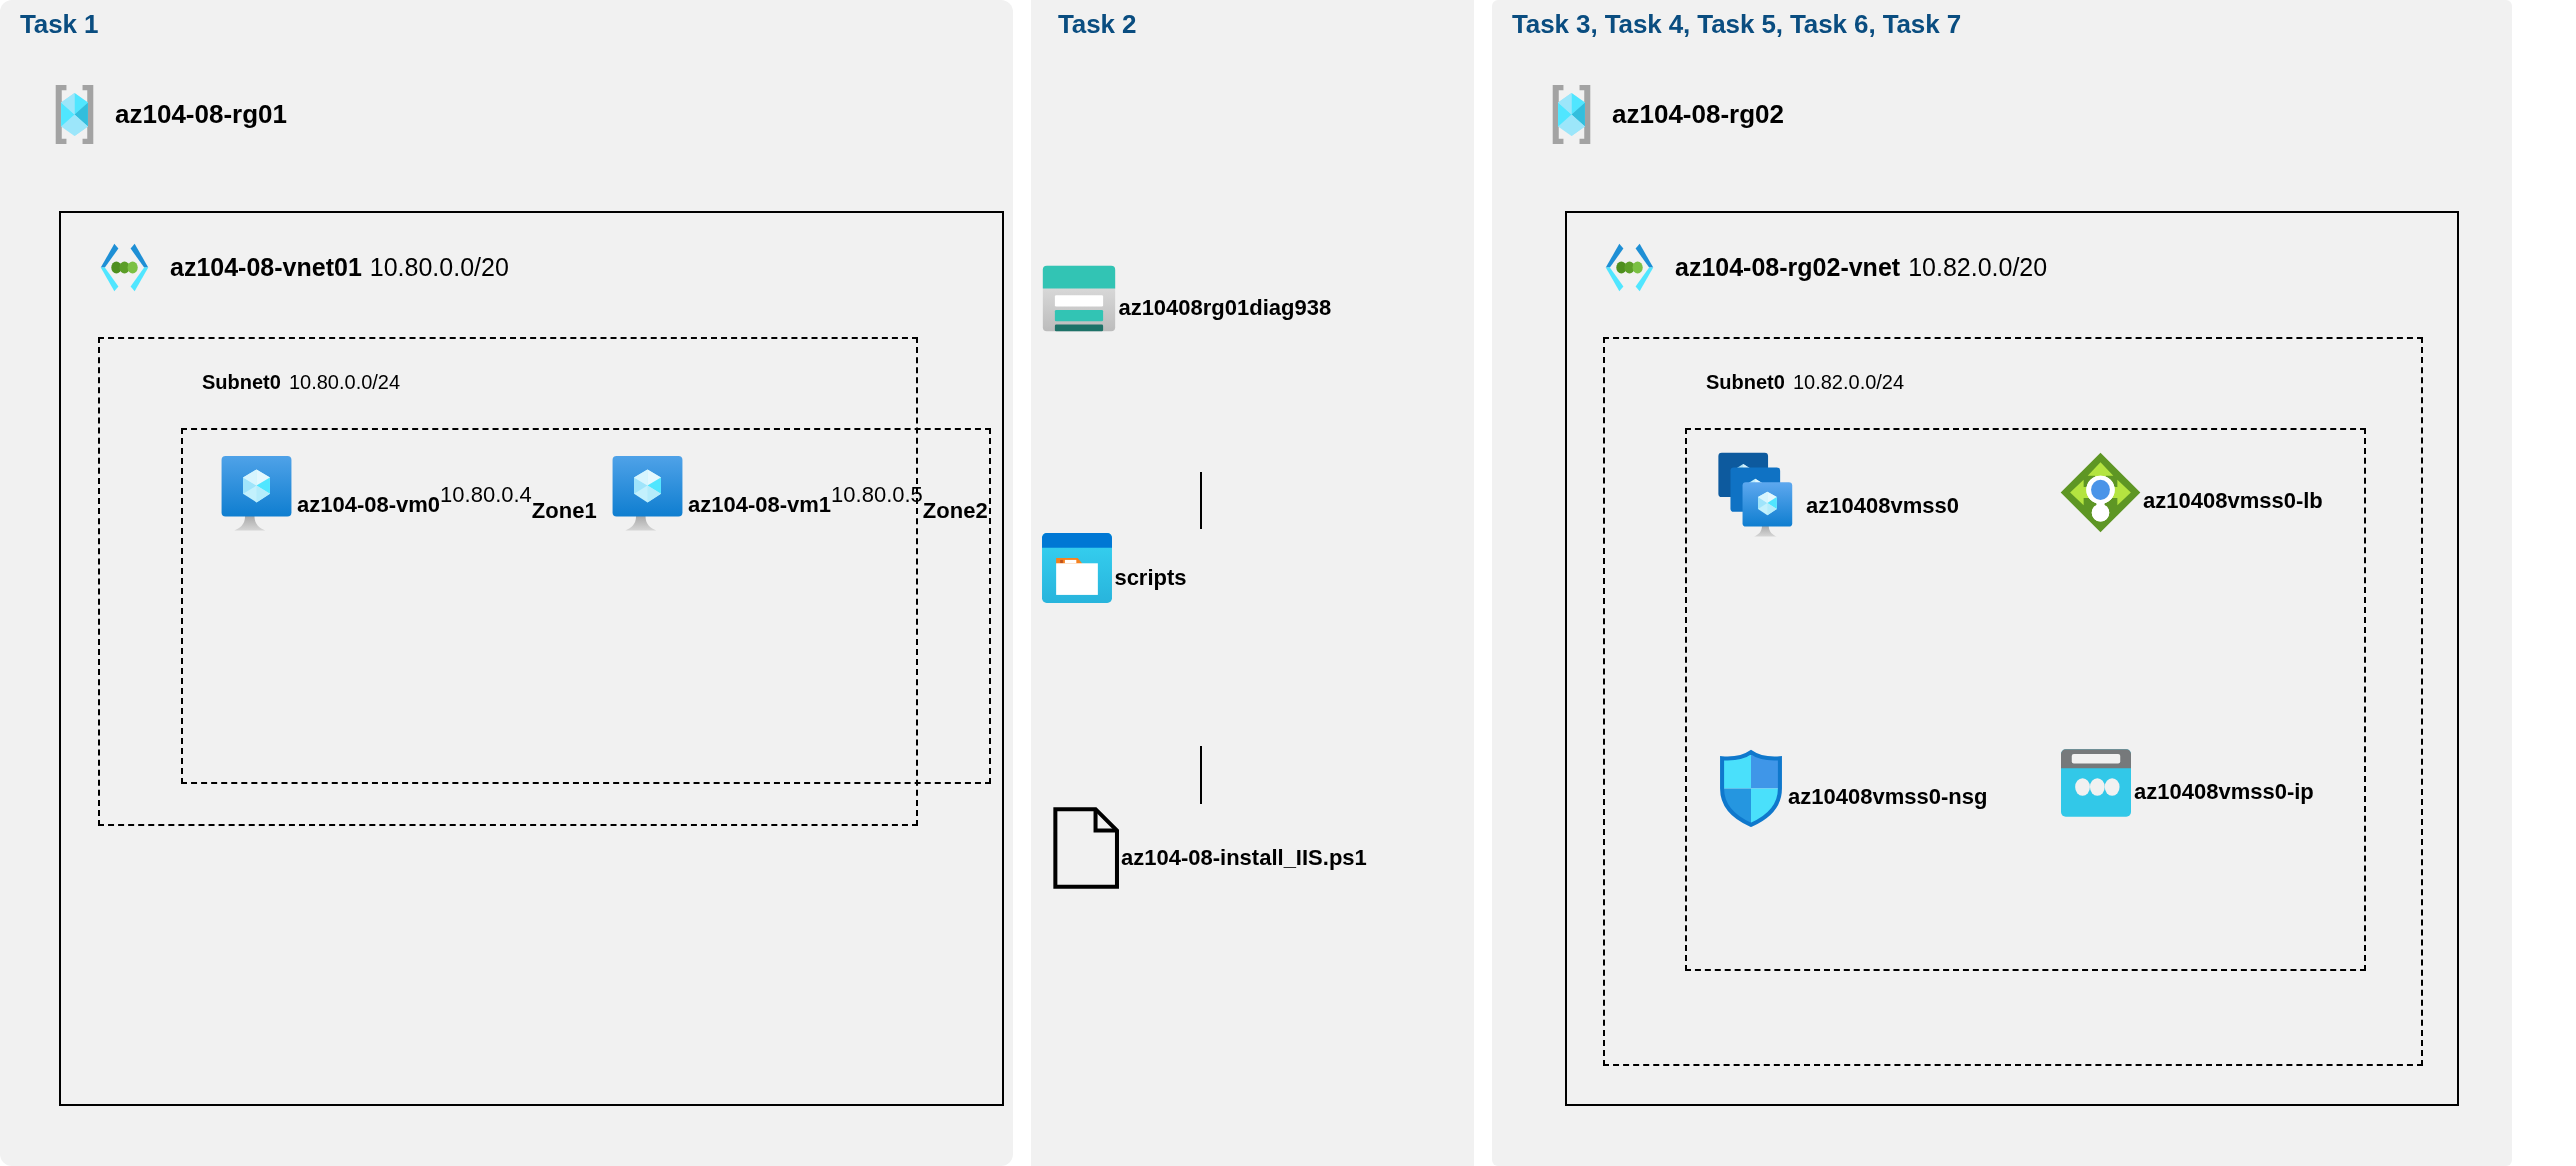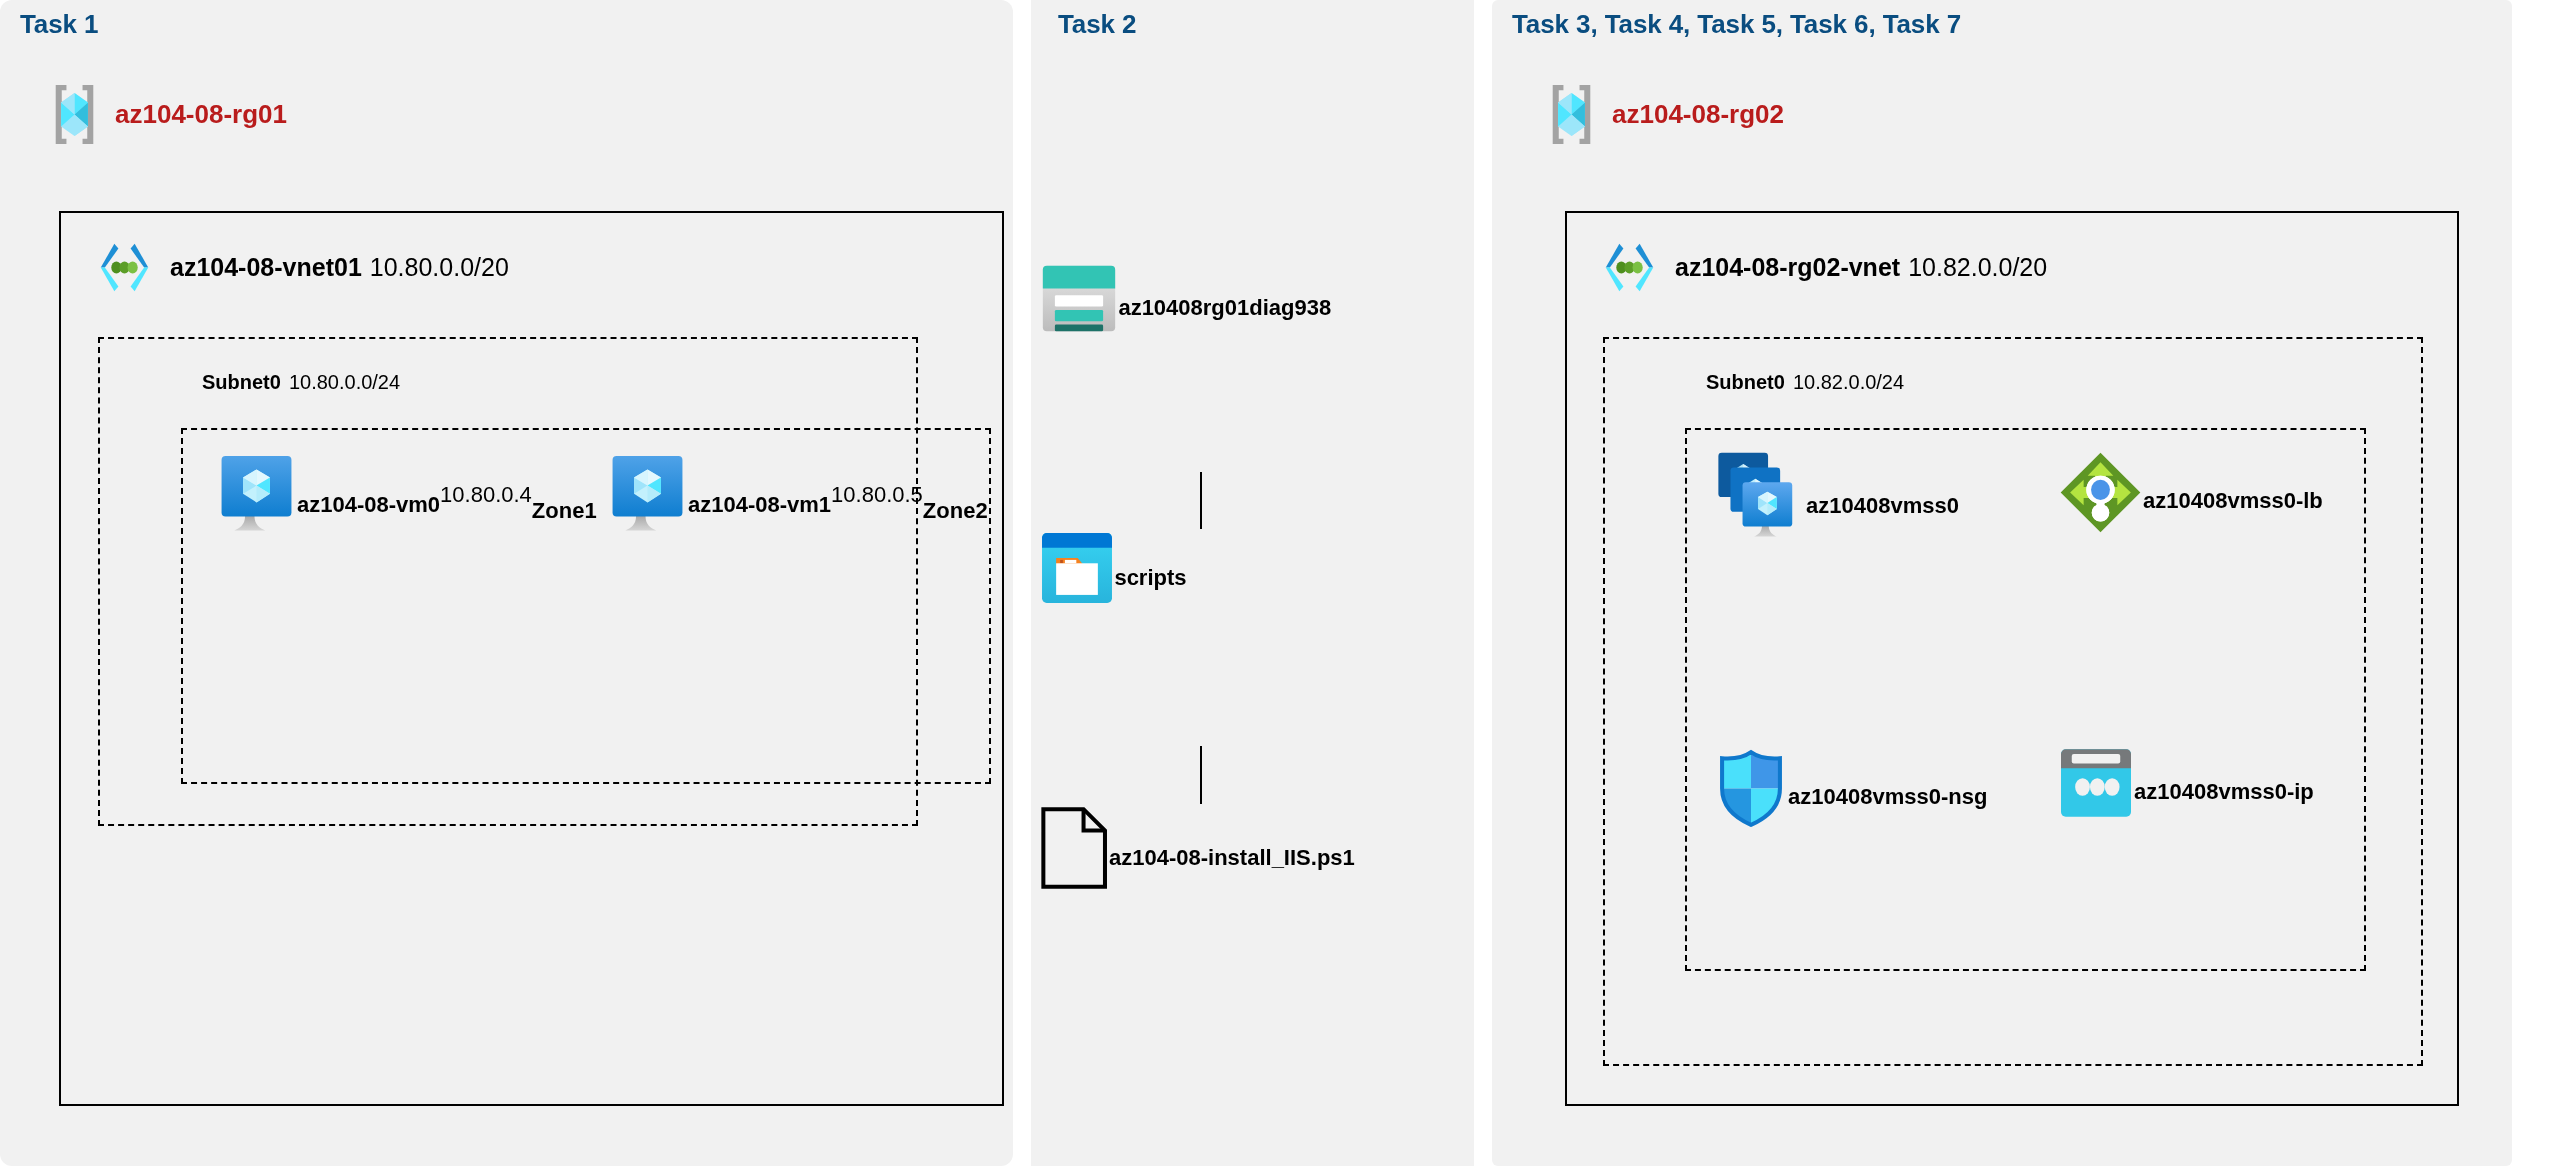--- a/index.html
+++ b/index.html
@@ -33,21 +33,21 @@
   .rg-header {
     position: absolute;
     display: flex;
     align-items: center;
     gap: 15px;
     white-space: nowrap;
   }
   .rg-name {
     font-size: 26px;
     font-weight: bold;
-    color: #b91c1c;
+    color: #000000;
   }
 
   
   .icon-rg { position: relative; width: 51px; height: 65px; flex: 0 0 auto; }
   .icon-rg svg { display:block; width:100%; height:100%; }
 
   
   .vnet-box {
     position: absolute;
     border: 2.7px solid #000;
@@ -270,21 +270,21 @@
         <rect x="30" y="43" width="4" height="5" fill="#c0521a"></rect>
         <rect x="37" y="43" width="17" height="5" fill="#ffffff"></rect>
         <rect x="24" y="48" width="62" height="47" fill="#ffffff"></rect>
       </svg>
     </span>
     <div class="caption" style="margin-top:19px;">scripts</div>
   </div>
 
   <div class="connector" style="left:169px; top:746px; height:58px;"></div>
 
-  <div class="node" style="left:7px; top:806px; width:472px;">
+  <div class="node" style="left:19px; top:806px; width:472px;">
     <span class="icon-box">
       <svg width="71" height="84" viewBox="0 0 106 124">
         <path d="M8 4 H68 L100 36 V120 H8 Z" fill="#f1f1f1" stroke="#000" stroke-width="6" stroke-linejoin="miter"></path>
         <path d="M68 4 V36 H100" fill="none" stroke="#000" stroke-width="6" stroke-linejoin="miter"></path>
       </svg>
     </span>
     <div class="caption" style="margin-top:19px;">az104-08-install_IIS.ps1</div>
   </div>
 
 </div>

